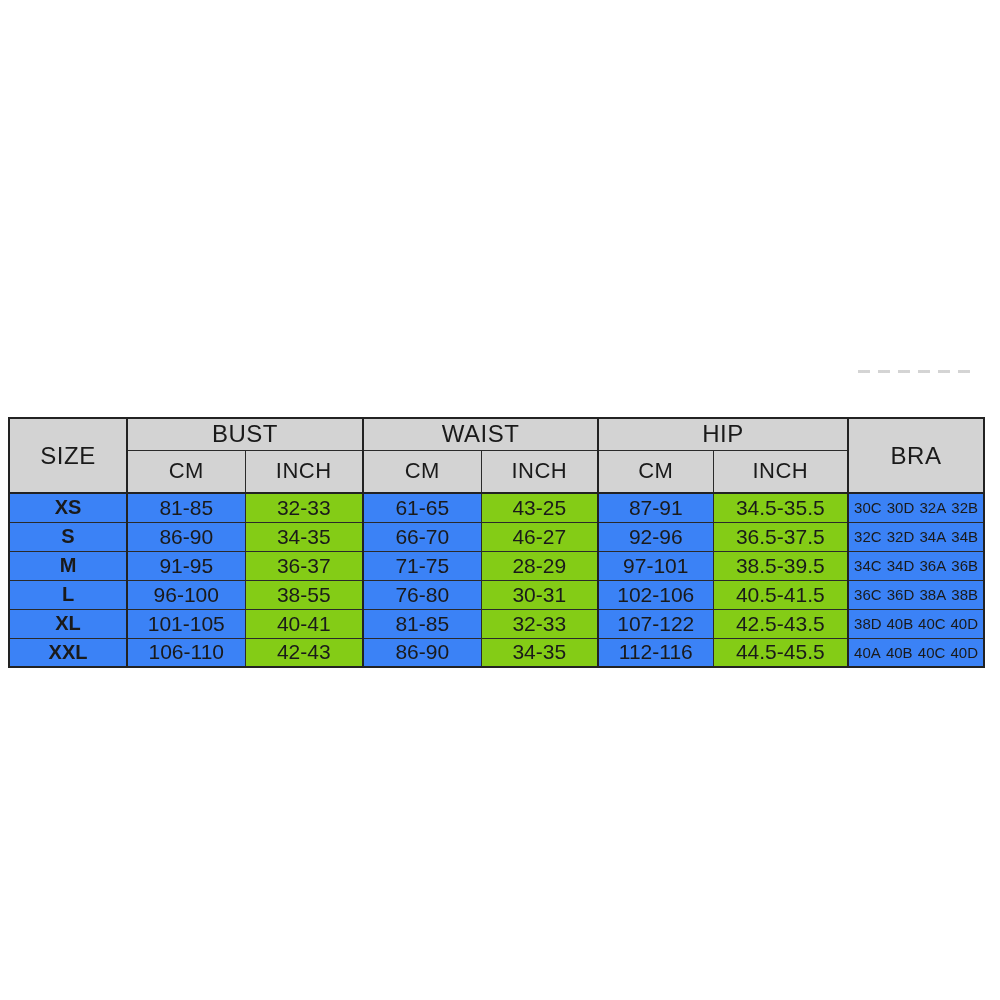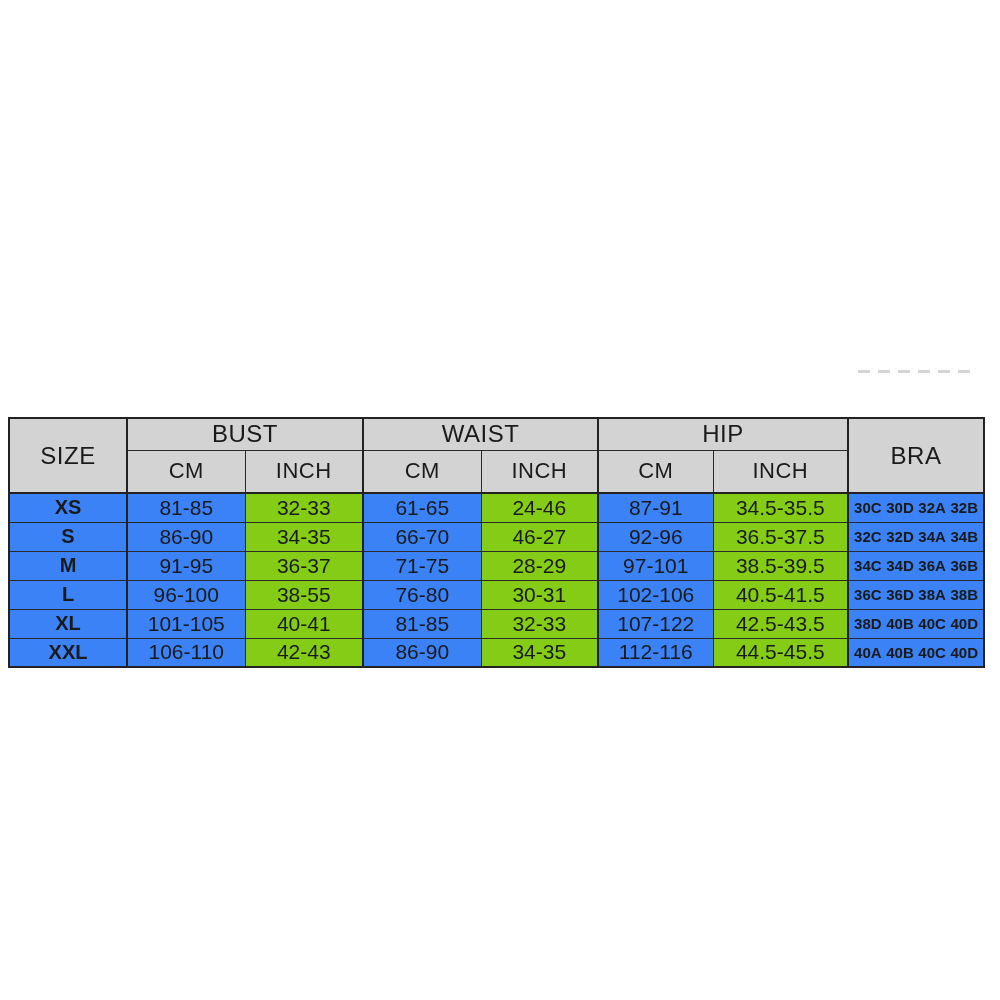--- a/index.html
+++ b/index.html
@@ -56,21 +56,21 @@
 
   .size-chart td { font-size: 21px; background: #3b82f6; }
   .size-chart td.size-cell { font-weight: 700; font-size: 20px; }
   .size-chart td.shaded { background: #84cc16; }
   .size-chart td.bra-cell { padding: 0 5px; }
   .bra-flex {
     display: flex;
     justify-content: space-between;
     align-items: center;
     width: 100%;
-    font-weight: 700;
+    font-weight: 400;
     font-size: 15px;
     letter-spacing: 0px;
   }
   
   .print-artifact {
     position: absolute;
     left: 858px;
     top: 370px;
     width: 112px;
     height: 3px;
@@ -115,21 +115,21 @@
           <th class="hdr-sub grp-left">CM</th>
           <th class="hdr-sub">INCH</th>
         </tr>
       </thead>
       <tbody>
           <tr class="datarow">
     <td class="size-cell">XS</td>
     <td class="grp-left">81-85</td>
     <td class="shaded">32-33</td>
     <td class="grp-left">61-65</td>
-    <td class="shaded">24-46</td>
+    <td class="shaded">43-25</td>
     <td class="grp-left">87-91</td>
     <td class="shaded">34.5-35.5</td>
     <td class="grp-left bra-cell">
       <span class="bra-flex">
         <span>30C</span>
         <span>30D</span>
         <span>32A</span>
         <span>32B</span>
       </span>
     </td>

